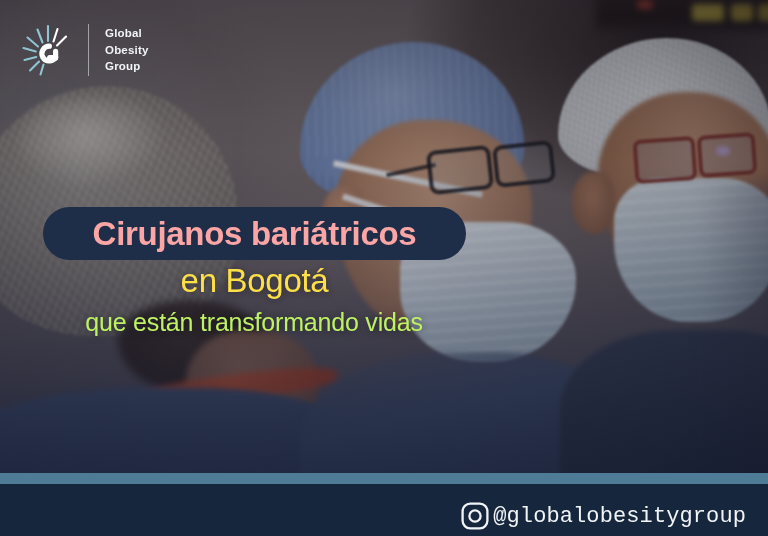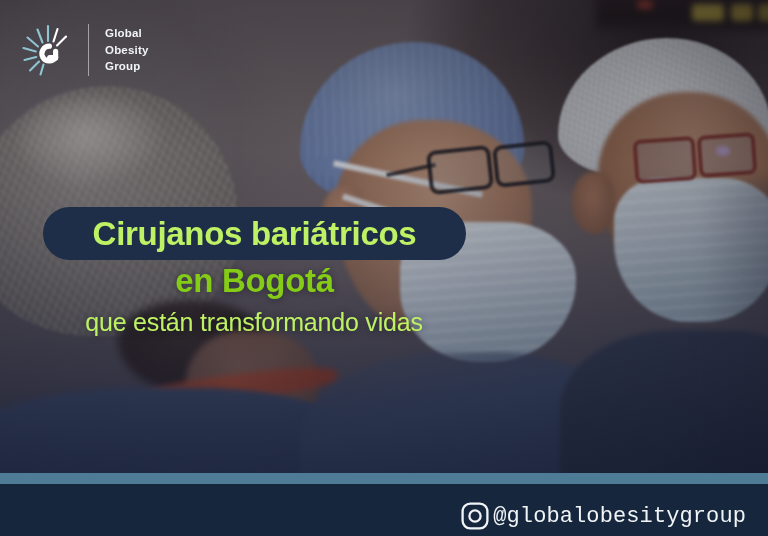--- a/index.html
+++ b/index.html
@@ -308,34 +308,34 @@
     left:43px; top:207px;
     width:423px; height:53px;
     background:#1e2e48;
     border-radius:27px;
   }
   .title-1 {
     position:absolute;
     left:43px; top:207px;
     width:423px; height:53px;
     display:flex; align-items:center; justify-content:center;
-    color:#bef264;
+    color:#fca5a5;
     font-size:33px;
     font-weight:700;
     letter-spacing:-0.3px;
     white-space:nowrap;
   }
   .title-2 {
     position:absolute;
     left:43px; top:262px;
     width:423px;
     text-align:center;
-    color:#84cc16;
+    color:#fde047;
     font-size:33px;
-    font-weight:700;
+    font-weight:400;
     letter-spacing:-0.3px;
     text-shadow:0 1px 6px rgba(10,14,28,0.45);
     white-space:nowrap;
   }
   .title-3 {
     position:absolute;
     left:24px; top:308px;
     width:460px;
     text-align:center;
     color:#bef264;

